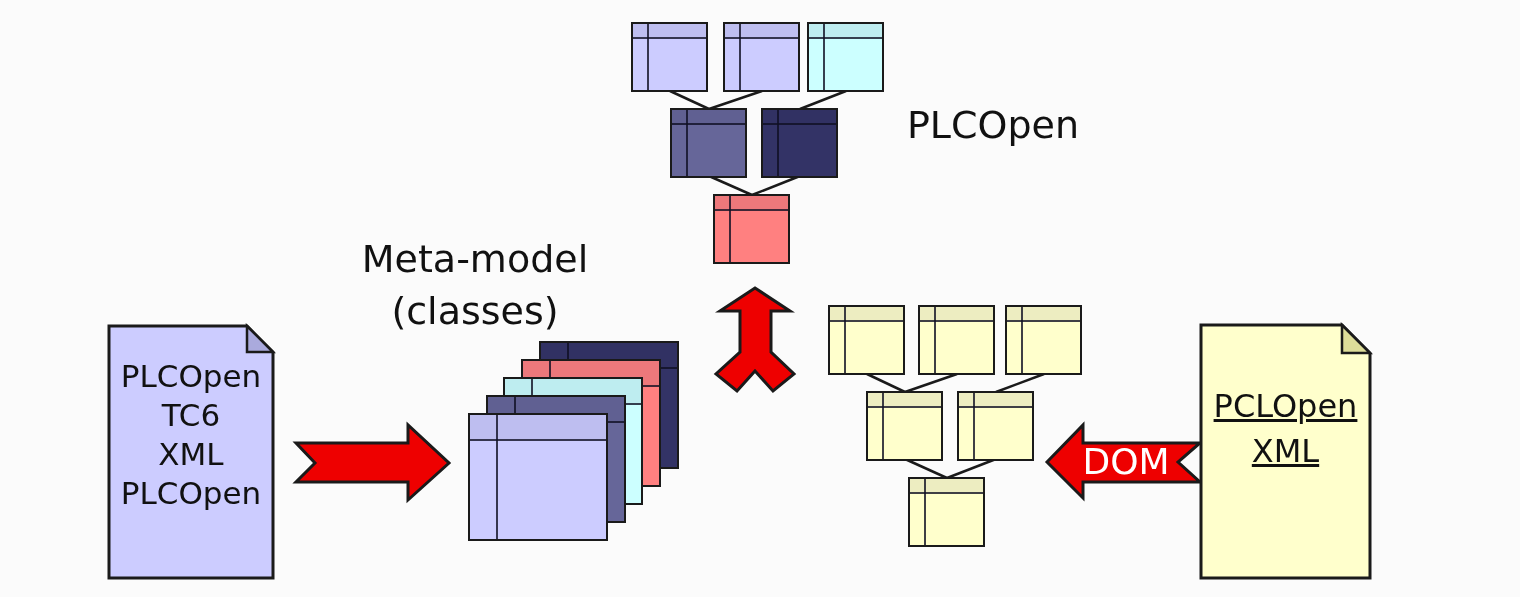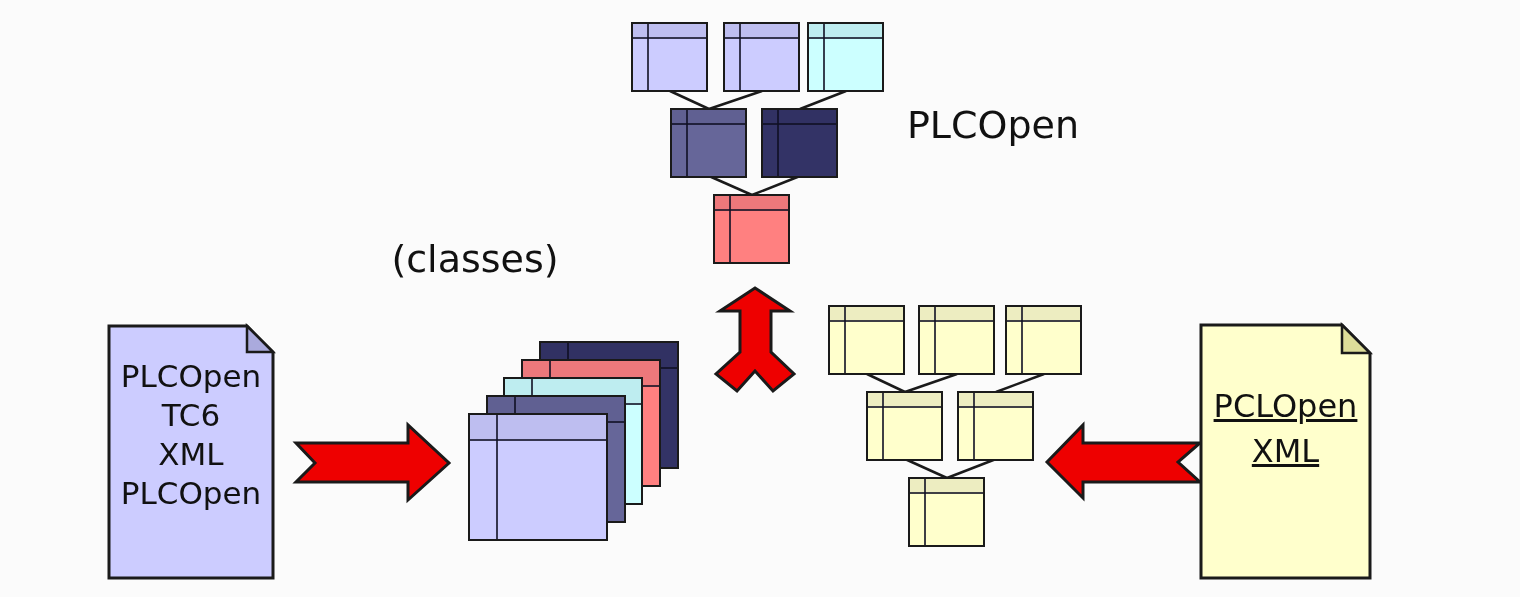--- a/index.html
+++ b/index.html
@@ -43,20 +43,21 @@
     <line x1="957" y1="374" x2="905" y2="392" stroke-width="2.5" stroke="#1a1a1a"></line>
     <line x1="1044" y1="374" x2="996" y2="392" stroke-width="2.5" stroke="#1a1a1a"></line>
     <line x1="905" y1="459" x2="947" y2="478" stroke-width="2.5" stroke="#1a1a1a"></line>
     <line x1="996" y1="459" x2="947" y2="478" stroke-width="2.5" stroke="#1a1a1a"></line>
 
     <polygon stroke-width="3" stroke-linejoin="miter" points="296,443 408,443 408,425 449,463 408,500 408,482 296,482 315,463" fill="#ee0000" stroke="#1a1a1a"></polygon>
     <polygon stroke-width="3" stroke-linejoin="miter" points="755,288 790,311 771,311 771,352 794,374 773,391 755,371 737,391 716,374 740,352 740,311 720,311" fill="#ee0000" stroke="#1a1a1a"></polygon>
     <polygon stroke-width="3" stroke-linejoin="miter" points="1047,462 1083,425 1083,443 1200,443 1178,462 1200,482 1083,482 1083,498" fill="#ee0000" stroke="#1a1a1a"></polygon>
   </svg>
 
+  <div class="dom-label">DOM</div>
 
   <svg class="doc-svg" style="left:106px;top:323px" width="170" height="258">
     <path stroke-width="3" d="M3,3 L141,3 L167,29 L167,255 L3,255 Z" fill="#ccccff" stroke="#1a1a1a"></path>
     <path stroke-width="2.5" d="M141,3 L167,29 L141,29 Z" fill="#aaaadd" stroke="#1a1a1a"></path>
   </svg>
   <div class="doc-text left">
     <div>PLCOpen</div>
     <div>TC6</div>
     <div>XML</div>
     <div>PLCOpen</div>
@@ -65,20 +66,21 @@
   <svg class="doc-svg" style="left:1198px;top:322px" width="176" height="260">
     <path stroke-width="3" d="M3,3 L144,3 L172,31 L172,256 L3,256 Z" fill="#ffffcc" stroke="#1a1a1a"></path>
     <path stroke-width="2.5" d="M144,3 L172,31 L144,31 Z" fill="#dddd99" stroke="#1a1a1a"></path>
   </svg>
   <div class="doc-text right">
     <div>PCLOpen</div>
     <div>XML</div>
   </div>
 
   <div class="big-label label-meta">
+    <div>Meta-model</div>
     <div>(classes)</div>
   </div>
   <div class="big-label label-datamodel">
     <div>PLCOpen</div>
   </div>
 
   <div class="class-box sm" style="left: 631px; top: 22px; background-color: rgb(204, 204, 255);">
       <i class="band"></i>
       <i class="hline"></i>
       <i class="vline"></i>

